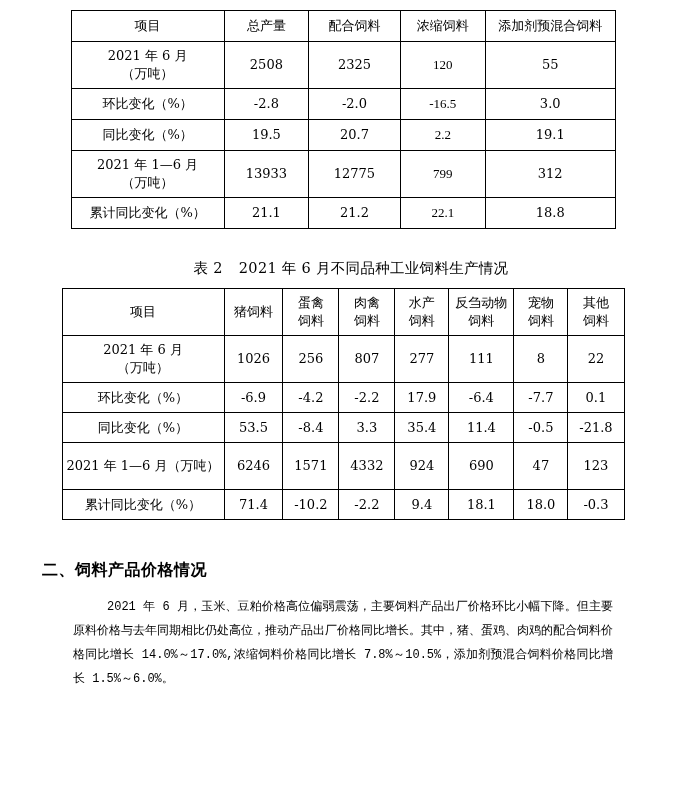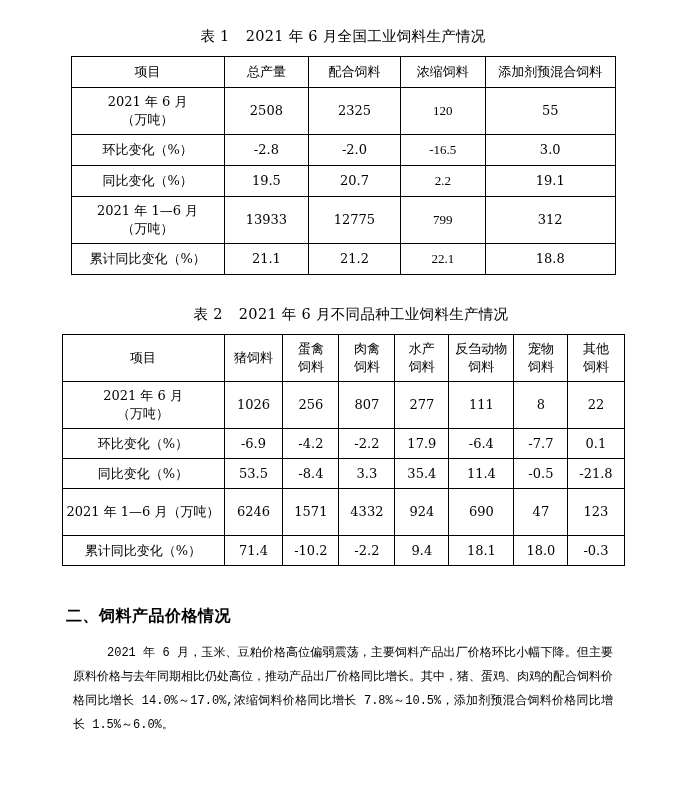--- a/index.html
+++ b/index.html
@@ -61,21 +61,21 @@
   
   #table2 { width: 563px; }
   #table2 td { height: 23px; }
   #table2 td.c0 { width: 140px; }
   #table2 td.cn { width: 60px; }
   #table2 td.tall { height: 40px; }
   .two-line { line-height: 1.25; }
 
   .section-heading {
     margin: 40px 0 0 0;
-    padding-left: 66px;
+    padding-left: 42px;
     font-size: 16px;
     font-weight: bold;
     font-family: "DejaVu Sans", "Liberation Sans", sans-serif;
     letter-spacing: 0.5px;
   }
   .body-text {
     margin: 14px auto 0 auto;
     width: 540px;
     font-size: 12px;
     line-height: 2.0;
@@ -83,23 +83,20 @@
     text-justify: inter-ideograph;
     font-family: Liberation Mono, monospace;
   }
   .body-text .indent { display: inline-block; width: 34px; }
 </style>
 </head>
 <body>
 
 <div class="page">
 
-  <div class="table-caption cap1">
-    <span>表 1</span><span class="cap-gap"></span><span>2021 年 6 月全国工业饲料生产情况</span>
-  </div>
 
   <table class="doc" id="table1">
     <tbody>
       <tr>
         <td class="hdr c0">项目</td>
         <td class="hdr c1">总产量</td>
         <td class="hdr c2">配合饲料</td>
         <td class="hdr c3">浓缩饲料</td>
         <td class="hdr c4">添加剂预混合饲料</td>
       </tr>

